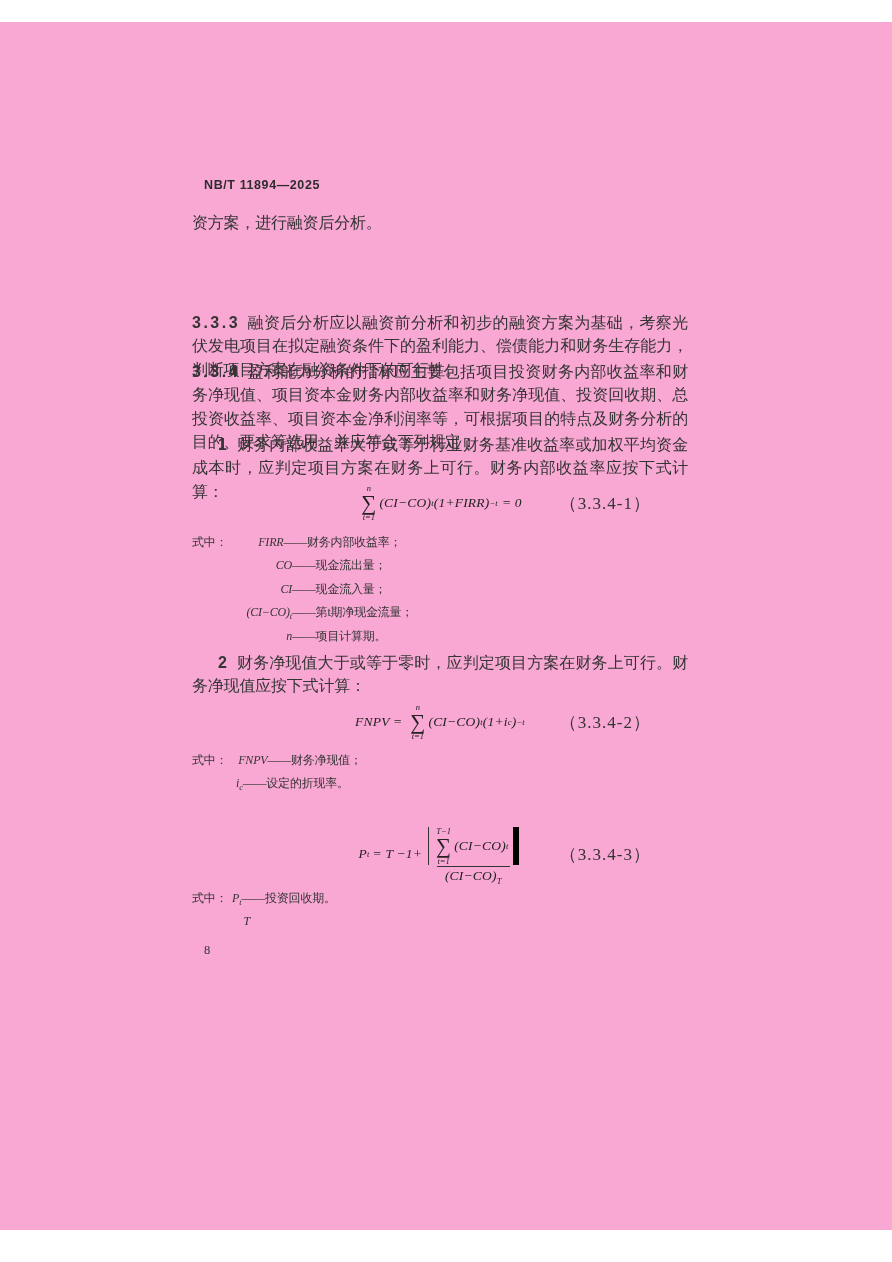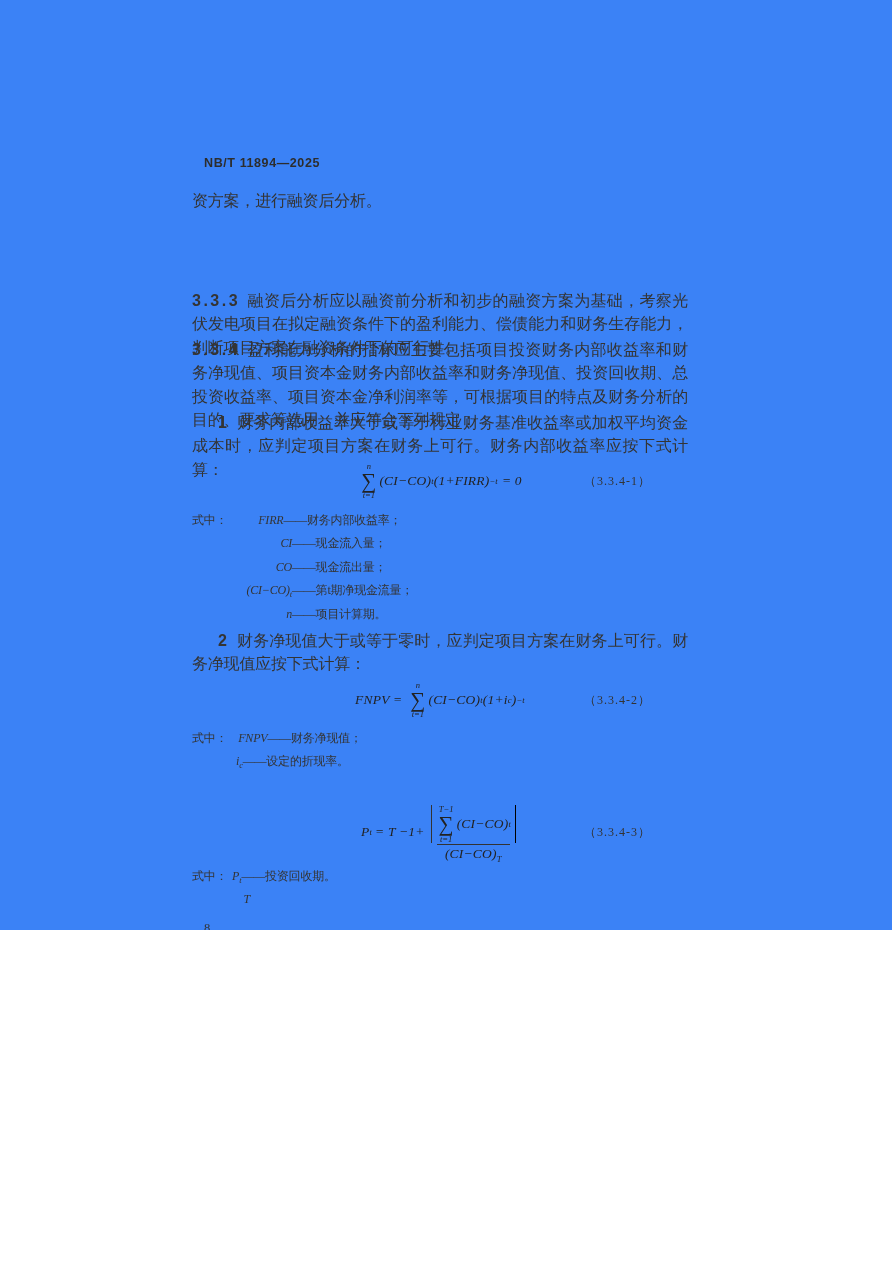--- a/index.html
+++ b/index.html
@@ -1,22 +1,23 @@
 <!DOCTYPE html>
 <html><head>
 <meta charset="utf-8">
 <style>
   html,body{margin:0;padding:0;background:#ffffff;}
   .page{
     position:relative;
-    width:892px;height:930px;
-    background:#3b82f6;
+    width:892px;height:1208px;
+    background:#f9a8d4;
     font-family:"Liberation Serif","DejaVu Serif",serif;
     color:#333333;
     overflow:hidden;
+    margin-top:22px;
   }
   .blk{position:absolute;}
   .doc-header{
     left:204px;top:156px;
     font-family:"Liberation Sans","DejaVu Sans",sans-serif;
     font-weight:bold;font-size:12.5px;color:#2d2d2d;letter-spacing:0.6px;
   }
   .body-text{
     left:192px;width:496px;
     font-size:16px;line-height:23.4px;letter-spacing:-0.2px;
@@ -39,25 +40,25 @@
     letter-spacing:0.2px;
   }
   .formula-row .math{display:inline-flex;align-items:center;}
   .sum{display:inline-flex;flex-direction:column;align-items:center;line-height:1;margin:0 3px;}
   .sum .lim{font-size:8.5px;font-style:italic;letter-spacing:0;}
   .sum .sig{font-size:21px;font-style:normal;line-height:0.9;padding:1px 0;}
   sub.m{font-size:8.5px;font-style:italic;}
   sup.m{font-size:8.5px;font-style:italic;}
   .eqno{
     position:absolute;right:37px;top:50%;transform:translateY(-50%);
-    font-style:normal;font-size:12px;letter-spacing:1px;color:#333;
+    font-style:normal;font-size:17px;letter-spacing:1px;color:#333;
   }
   .frac{display:inline-flex;flex-direction:column;align-items:center;margin:0 3px;vertical-align:middle;}
   .frac .den{border-top:1px solid #333;padding:1px 8px 0 8px;margin-top:1px;}
-  .abs{border-left:1px solid #333;border-right:1px solid #000000;padding:0 4px;display:inline-flex;align-items:center;}
+  .abs{border-left:1px solid #333;border-right:6px solid #000000;padding:0 4px;display:inline-flex;align-items:center;}
   
   .def-list{left:192px;width:496px;font-size:12px;letter-spacing:-0.2px;color:#343434;}
   .def-row{display:flex;line-height:23.4px;height:23.4px;align-items:baseline;}
   .def-label{white-space:nowrap;}
   .def-term{display:inline-block;text-align:right;font-style:italic;
     font-family:"Liberation Serif","DejaVu Serif",serif;white-space:nowrap;}
   .def1 .def-term{width:56px;}
   .def1 .row-wide .def-term{width:100px;}
   .def1 .row-plain{padding-left:0;}
   .def1 .row-ind{padding-left:44px;}
@@ -107,26 +108,26 @@
     <span class="eqno">（3.3.4-1）</span>
   </div>
 
   <div class="blk def-list def1" style="top:509px;">
     <div class="def-row row-plain">
       <span class="def-label">式中：</span>
       <span class="def-term"><span>FIRR</span><sub></sub></span>
       <span class="def-desc">——财务内部收益率；</span>
     </div>
     <div class="def-row row-ind">
+      <span class="def-term"><span>CO</span><sub></sub></span>
+      <span class="def-desc">——现金流出量；</span>
+    </div>
+    <div class="def-row row-ind">
       <span class="def-term"><span>CI</span><sub></sub></span>
       <span class="def-desc">——现金流入量；</span>
-    </div>
-    <div class="def-row row-ind">
-      <span class="def-term"><span>CO</span><sub></sub></span>
-      <span class="def-desc">——现金流出量；</span>
     </div>
     <div class="def-row row-plain row-wide">
       <span class="def-term"><span>(CI−CO)</span><sub>t</sub></span>
       <span class="def-desc">——第t期净现金流量；</span>
     </div>
     <div class="def-row row-ind">
       <span class="def-term"><span>n</span><sub></sub></span>
       <span class="def-desc">——项目计算期。</span>
     </div>
   </div>

